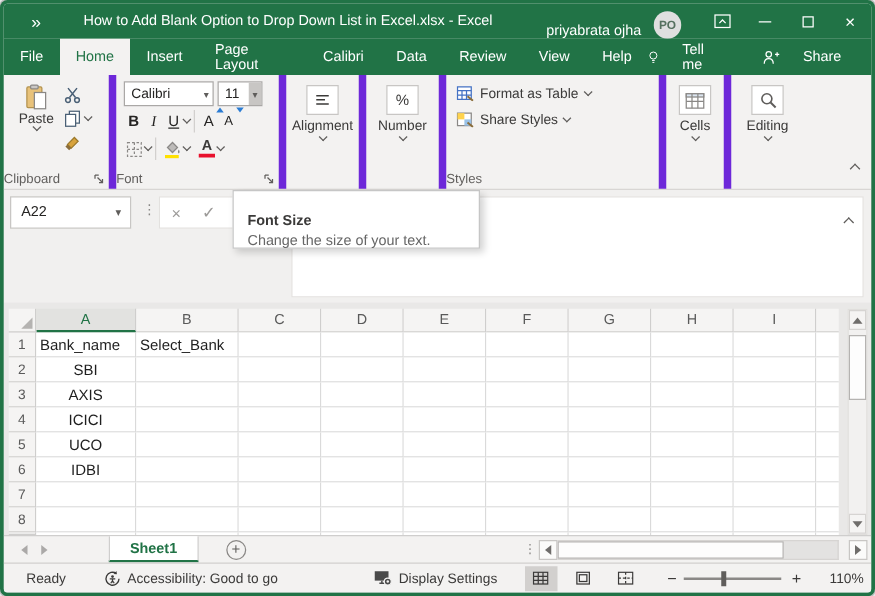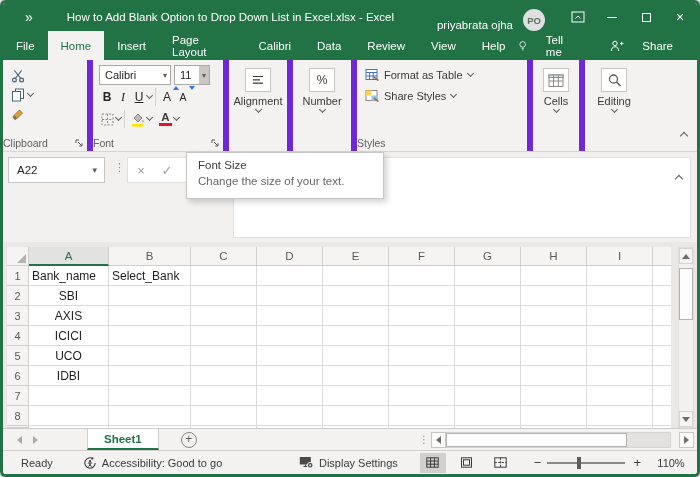--- a/index.html
+++ b/index.html
@@ -72,21 +72,21 @@
   .formula{position:absolute;left:0;top:149px;width:100%;height:90px;background:#f1f0ef;}
   .namebox{position:absolute;left:5px;top:5px;width:97px;height:26px;background:#fff;border:1px solid #c8c6c4;display:flex;align-items:center;font-size:11.5px;color:#252423;padding-left:8px;cursor:pointer;}
   .namebox .dd{margin-left:auto;padding-right:7px;font-size:9px;color:#5f5d5b;}
   .fdots{position:absolute;left:111px;top:9px;color:#8a8886;font-size:11px;letter-spacing:0;}
   .fxstrip{position:absolute;left:124px;top:5px;width:106px;height:26px;background:#fff;border:1px solid #e3e1df;display:flex;align-items:center;}
   .fxbtn{width:26px;text-align:center;color:#9d9b99;font-size:13px;cursor:pointer;}
   .fxinput{position:absolute;left:230px;top:5px;right:6px;bottom:4px;background:#fff;border:1px solid #e3e1df;cursor:text;}
   .fx-collapse{position:absolute;right:8px;top:10px;}
 
   .tooltip{position:absolute;left:183px;top:149px;width:198px;height:47px;background:#fff;border:1px solid #c6c6c6;box-shadow:3px 3px 6px rgba(0,0,0,.18);z-index:20;padding:6px 11px;}
-  .tt-title{font-size:11.5px;font-weight:normal;color:#3b3a39;}
+  .tt-title{font-size:11.5px;font-weight:bold;color:#3b3a39;margin-top:12px;}
   .tt-body{font-size:11.5px;color:#666;margin-top:4px;}
 
   
   .gridarea{position:absolute;left:0;top:239px;width:100%;height:186px;background:#e9e8e7;overflow:hidden;}
   .sheet{position:absolute;left:4px;top:5px;width:664px;}
   .hrow,.grow{display:flex;}
   .hrow>div{height:19px;background:#f5f4f3;border-right:1px solid #cfcecd;border-bottom:1px solid #cfcecd;display:flex;align-items:center;justify-content:center;font-size:11.5px;color:#5a5a5a;}
   .hrow .sel{background:#e2e2e0;border-bottom:2px solid #217346;color:#217346;}
   .grow>div{height:20px;background:#fff;border-right:1px solid #dadada;border-bottom:1px solid #dadada;font-size:12px;color:#1f1f1f;display:flex;align-items:center;}
   .gut{width:22px;}
@@ -129,21 +129,21 @@
   .st-ready{margin-left:18px;cursor:pointer;}
   .st-acc{margin-left:30px;display:flex;align-items:center;gap:5px;cursor:pointer;}
   .st-right{margin-left:auto;display:flex;align-items:center;}
   .st-disp{display:flex;align-items:center;gap:5px;margin-right:22px;cursor:pointer;}
   .viewbtn{width:26px;height:20px;display:flex;align-items:center;justify-content:center;cursor:pointer;margin-right:8px;}
   .viewbtn.active{background:#d2d0ce;}
   .zoomout{margin:0 6px 0 12px;cursor:pointer;font-size:13px;}
   .ztrack{width:78px;height:2px;background:#8a8886;position:relative;cursor:pointer;}
   .zthumb{position:absolute;left:38%;top:-5px;width:4px;height:12px;background:#5f5d5b;}
   .zoomin{margin:0 10px 0 8px;cursor:pointer;font-size:13px;}
-  .zlevel{width:40px;text-align:center;margin-right:6px;cursor:pointer;}
+  .zlevel{width:40px;text-align:right;margin-right:6px;cursor:pointer;}
 </style>
 </head>
 <body>
 
 <div class="frame">
 <div class="app">
 
   <div class="titlebar">
     <span class="qat">»</span>
     <span class="title">How to Add Blank Option to Drop Down List in Excel.xlsx  -  Excel</span>
@@ -192,20 +192,29 @@
             </svg>
         <span>Share</span>
       </div>
     </div>
   </div>
 
   <div class="ribbon">
 
     <div class="rgroup g-clip">
       <div class="gcontent">
+        <div class="paste-btn">
+          <svg width="18" height="21" viewBox="0 0 18 21">
+                <rect x="1.5" y="2.5" width="12" height="16.5" rx="1" fill="#e8c27a" stroke="#b3924e"></rect>
+                <rect x="4.5" y="1" width="6" height="3" rx="0.8" fill="#c9c7c5" stroke="#8a8886"></rect>
+                <rect x="7.5" y="7" width="9" height="13" fill="#fff" stroke="#8a8886"></rect>
+              </svg>
+          <span>Paste</span>
+          <i class="vchev"></i>
+        </div>
         <div class="clip-col">
           <span class="sbtn">
             <svg width="14" height="14" viewBox="0 0 14 14">
                   <path d="M3.4 1.5 L9.4 9 M10.6 1.5 L4.6 9" stroke="#4a6076" stroke-width="1.2" fill="none"></path>
                   <circle cx="3.4" cy="11" r="1.9" fill="none" stroke="#4a6076" stroke-width="1.2"></circle>
                   <circle cx="10.6" cy="11" r="1.9" fill="none" stroke="#4a6076" stroke-width="1.2"></circle>
                 </svg>
           </span>
           <span class="sbtn">
             <svg width="14" height="14" viewBox="0 0 14 14">

